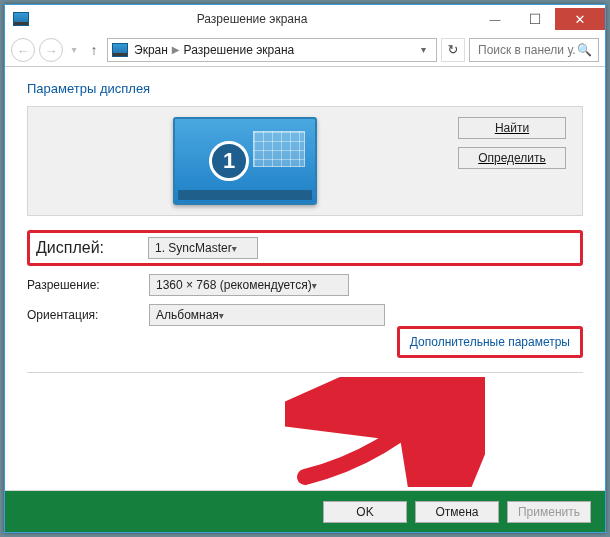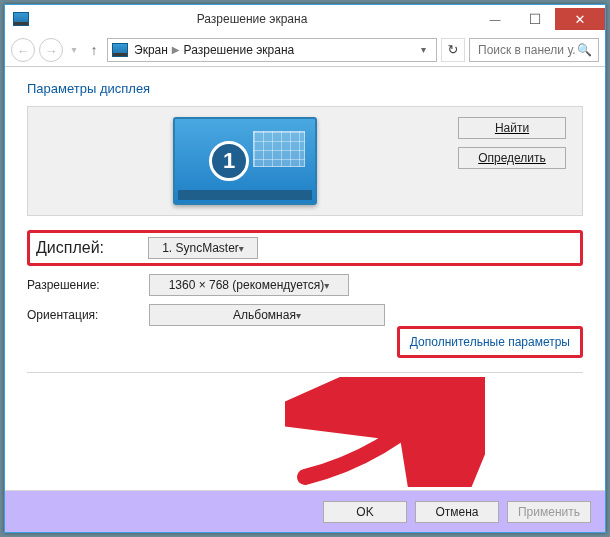--- a/index.html
+++ b/index.html
@@ -45,37 +45,37 @@
   .mon-dots i{width:3px;height:3px;background:#7fd0ff;border-radius:50%;display:block;}
   .mon-grid{position:absolute;top:12px;right:10px;width:52px;height:36px;background:rgba(255,255,255,.25);border:1px solid rgba(255,255,255,.5);
     background-image:linear-gradient(rgba(255,255,255,.4) 1px,transparent 1px),linear-gradient(90deg,rgba(255,255,255,.4) 1px,transparent 1px);background-size:9px 9px;}
   .mon-num{position:absolute;left:34px;top:22px;width:40px;height:40px;border-radius:50%;background:#1e5f8f;border:3px solid #fff;display:flex;align-items:center;justify-content:center;color:#fff;font-size:22px;font-weight:bold;}
   .side-btns { display:flex; flex-direction:column; gap:8px;text-decoration:underline; }
   .btn { min-width:108px; height:22px; background:#efefef; border:1px solid #acacac; font-size:12px; color:#222; display:flex; align-items:center; justify-content:center; padding:0 10px; }
 
   .form { margin-top:14px; font-size:12px; color:#222; }
   .form-row { display:flex; align-items:center; height:30px; }
   .form-row label { width:122px; }
-  .select { height:22px; border:1px solid #acacac; background:#efefef; display:flex; align-items:center; justify-content:center; padding:0 6px; font-size:12px; color:#222; }
+  .select { height:22px; border:1px solid #acacac; background:#efefef; display:flex; align-items:center; justify-content:flex-start; padding:0 6px; font-size:12px; color:#222; }
   .select .arrow{font-size:10px;color:#555;}
 
   .red-frame { border:3px solid #d23; border-radius:3px; padding:4px 6px; margin:10px 0 4px 0; display:flex; align-items:center; }
   .red-frame label{width:112px;font-size:16px;}
   .red-frame .select{width:110px;}
 
   .hr { border-top:1px solid #d6d6d6; margin:14px 0 10px 0; height:1px; }
 
   .adv-wrap { display:flex; justify-content:flex-end; margin-top:-4px; position:relative; }
   .adv-frame { border:3px solid #d23; border-radius:3px; padding:6px 10px; }
   .link { color:#0b5aa2; font-size:12px; }
 
   .links-block { margin-top:6px; }
   .links-block .link { display:block; margin:6px 0; }
 
-  .footer { position:absolute; bottom:0; left:0; right:0; height:42px; border-top:1px solid #d6d6d6; background:#c4b5fd; display:flex; align-items:center; justify-content:flex-end; padding:0 14px; gap:8px; }
+  .footer { position:absolute; bottom:0; left:0; right:0; height:42px; border-top:1px solid #d6d6d6; background:#15803d; display:flex; align-items:center; justify-content:flex-end; padding:0 14px; gap:8px; }
   .footer .btn{min-width:84px;}
   .footer .btn.disabled{color:#9a9a9a;}
 
   
   .arrow-annot{position:absolute;left:280px;top:372px;width:200px;height:110px;pointer-events:none;}
   .arrow-annot svg{width:100%;height:100%;}
 </style>
 </head>
 <body>
 

